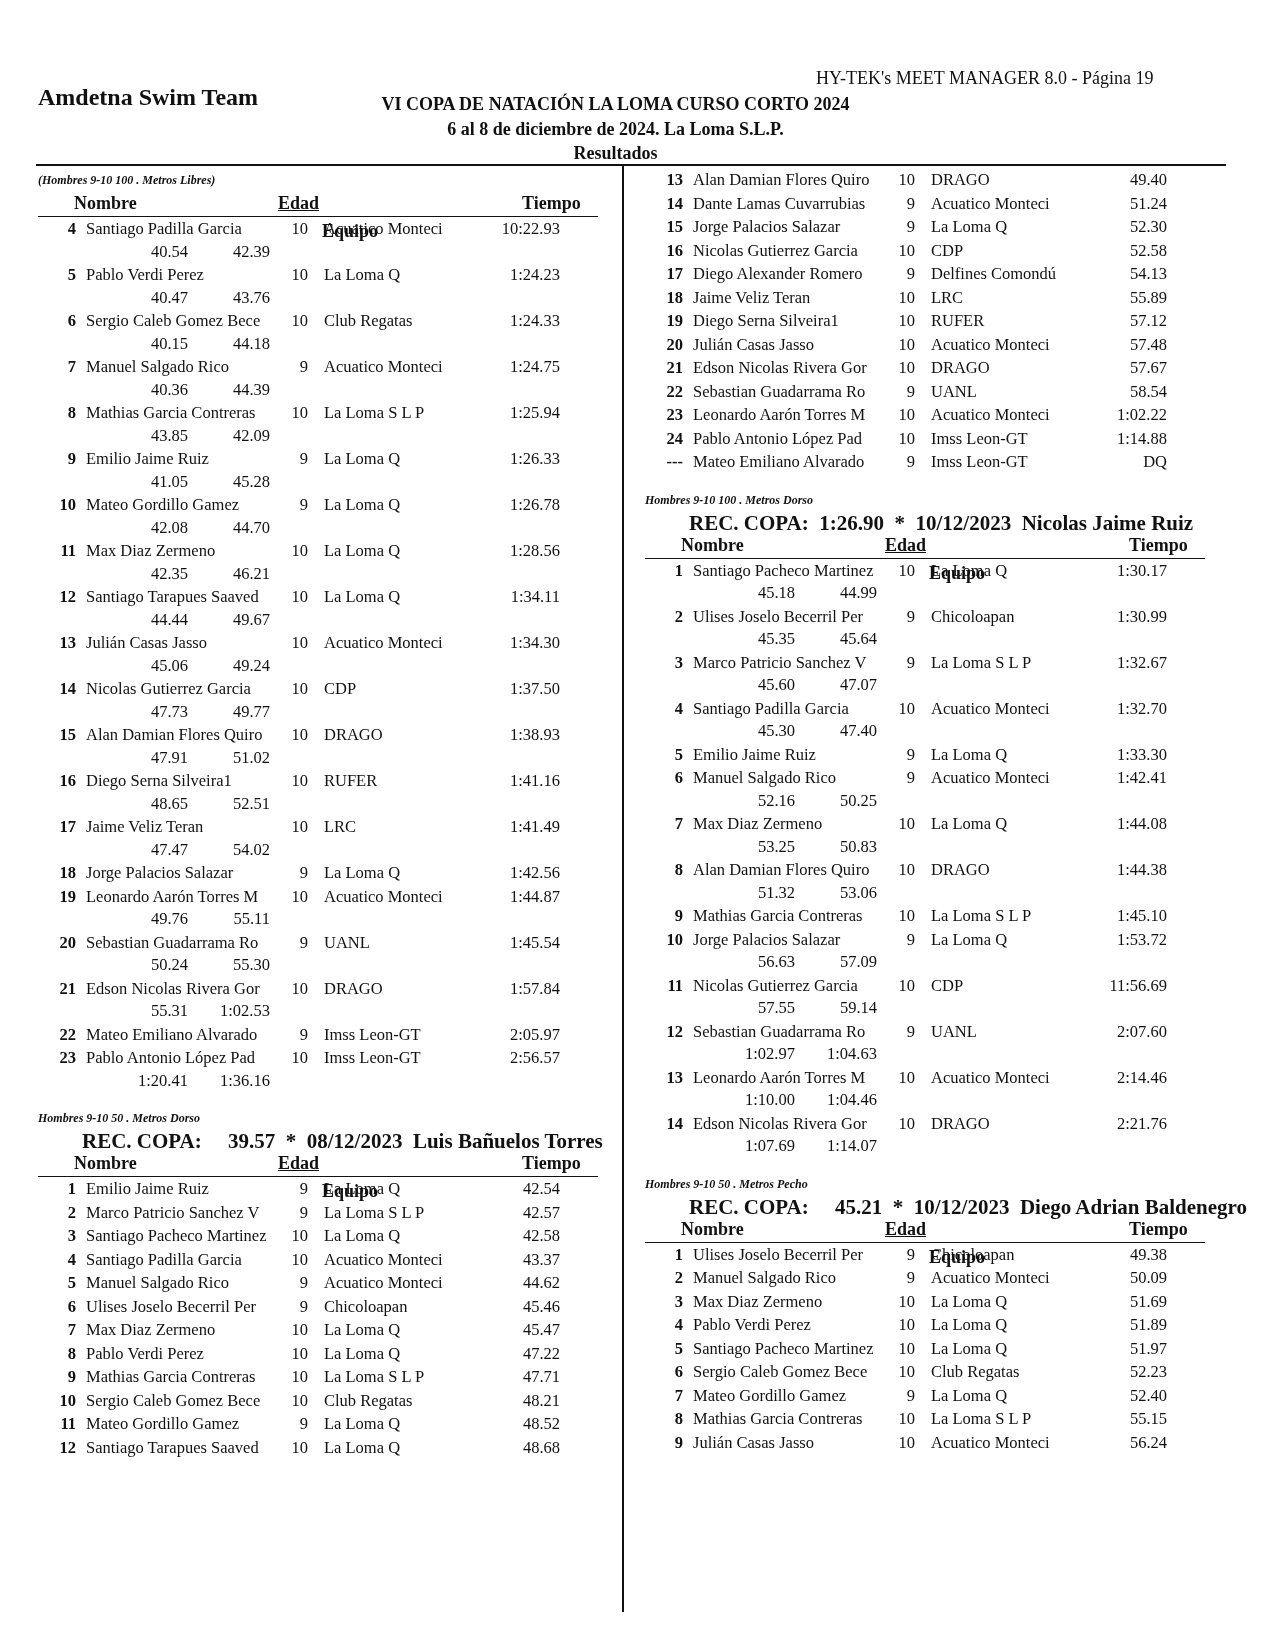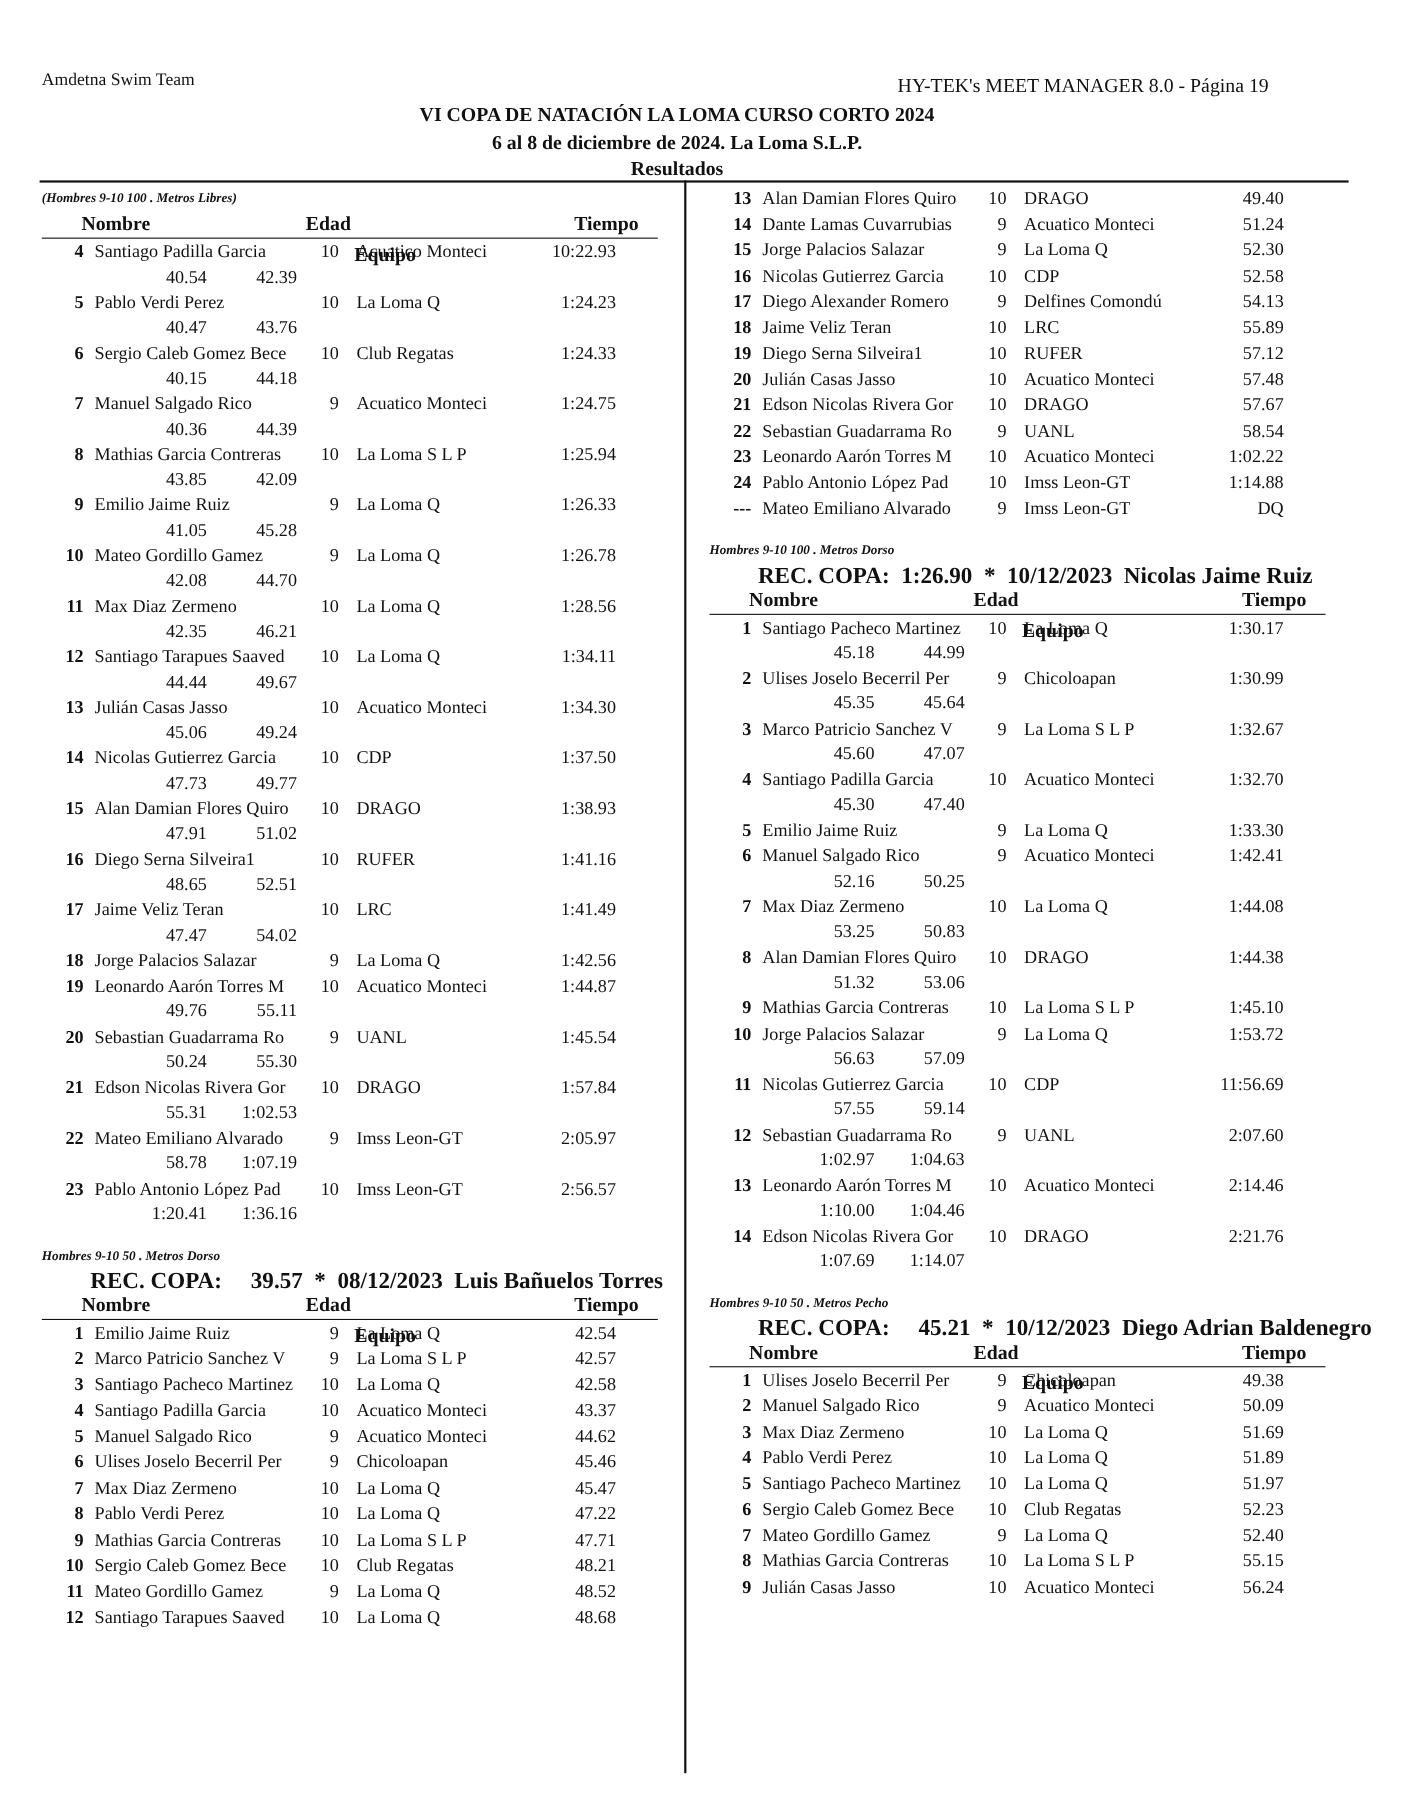--- a/index.html
+++ b/index.html
@@ -1,38 +1,38 @@
 <!DOCTYPE html>
 <html><head>
 <meta charset="utf-8">
 <style>
   html, body { margin: 0; padding: 0; background: #ffffff; }
   body {
     width: 1275px; height: 1650px; position: relative; overflow: hidden;
     font-family: "Liberation Serif", "DejaVu Serif", serif; color: #111;
   }
-  .hdr-left { position: absolute; left: 38px; top: 64px; font-size: 16px; }
+  .hdr-left { position: absolute; left: 38px; top: 84px; font-size: 24px; font-weight: bold; }
   .hdr-right { position: absolute; left: 788px; top: 68px; font-size: 18px; margin-left: 28px; }
   .title { position: absolute; left: 0; width: 1275px; text-align: center; font-weight: bold; font-size: 18px; }
   .t1 { top: 94px; left: -22px; }
   .t2 { top: 119px; left: -22px; }
   .t3 { top: 143px; left: -22px; }
   .topline { position: absolute; left: 36px; top: 164px; width: 1190px; height: 2px; background: #111; }
   .vline { position: absolute; left: 622px; top: 164px; width: 2px; height: 1448px; background: #111; }
 
   .col { position: absolute; width: 560px; }
   .colL { left: 38px; top: 168px; }
   .colR { left: 645px; top: 168px; }
 
   .event-title { font-weight: bold; font-size: 12px; height: 24px; line-height: 24px; font-style: italic; }
   .record { font-weight: bold; font-size: 21px; height: 22px; line-height: 22px; padding-left: 44px; white-space: pre; }
   .thead { position: relative; height: 24px; font-weight: bold; font-size: 18px; border-bottom: 1.5px solid #111; }
   .thead span { position: absolute; top: 1px; }
   .h-name { left: 36px; }
-  .h-age { left: 240px; }
+  .h-age { left: 240px; text-decoration: underline; }
   .h-team { left: 284px; margin-top: 28px; }
   .h-time { left: 484px; }
 
   .row { position: relative; height: 23.5px; font-size: 16.5px; line-height: 23.5px; white-space: nowrap; }
   .row span { position: absolute; top: 0; }
   .place { left: 0; width: 38px; text-align: right; font-weight: bold; }
   .name { left: 48px; width: 192px; overflow: hidden; }
   .age { left: 238px; width: 32px; text-align: right; }
   .team { left: 286px; }
   .time { left: 440px; width: 82px; text-align: right; }
@@ -256,24 +256,20 @@
         <span class="s1">55.31</span>
         <span class="s2">1:02.53</span>
       </div>
       <div class="row">
         <span class="place">22</span>
         <span class="name">Mateo Emiliano Alvarado</span>
         <span class="age">9</span>
         <span class="team">Imss Leon-GT</span>
         <span class="time">2:05.97</span>
       </div>
-      <div class="splits">
-        <span class="s1">58.78</span>
-        <span class="s2">1:07.19</span>
-      </div>
       <div class="row">
         <span class="place">23</span>
         <span class="name">Pablo Antonio López Pad</span>
         <span class="age">10</span>
         <span class="team">Imss Leon-GT</span>
         <span class="time">2:56.57</span>
       </div>
       <div class="splits">
         <span class="s1">1:20.41</span>
         <span class="s2">1:36.16</span>

